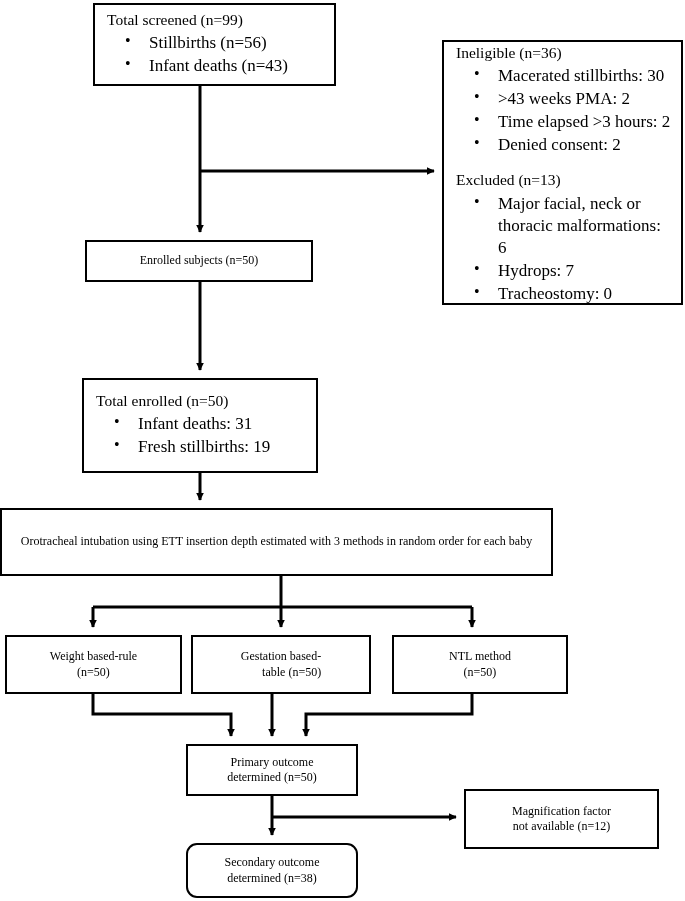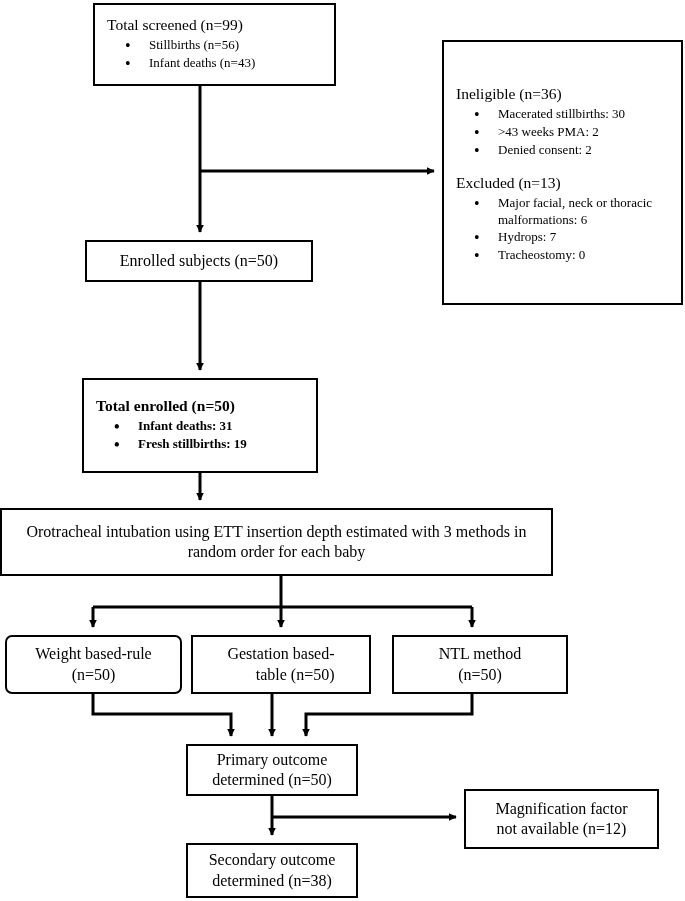--- a/index.html
+++ b/index.html
@@ -34,37 +34,37 @@
     background: #ffffff;
     display: flex;
     flex-direction: column;
     justify-content: center;
   }
   .node.center {
     align-items: center;
     text-align: center;
   }
   .node-title {
-    font-size: 16px;
+    font-size: 12px;
     line-height: 1.28;
     white-space: pre-line;
   }
   .node.center .node-title {
     padding: 0 6px;
   }
   .node.pad {
     padding: 5px 10px 6px 12px;
   }
   ul.bullets {
     list-style: none;
     margin: 2px 0 0 0;
     padding: 0;
   }
   ul.bullets li {
-    font-size: 13px;
+    font-size: 17px;
     line-height: 1.3;
     position: relative;
     padding-left: 42px;
     margin: 0 0 1px 0;
   }
   ul.bullets li::before {
     content: "\2022";
     position: absolute;
     left: 18px;
     top: -1px;
@@ -127,50 +127,51 @@
       <li>Infant deaths (n=43)</li>
     </ul>
   </div>
 
   <div class="node pad" style="left:442px; top:40px; width:241px; height:265px; justify-content:center; padding-top:10px;">
     <div class="side-section">
       <div class="gap-title">Ineligible (n=36)</div>
       <ul class="bullets">
         <li>Macerated stillbirths: 30</li>
         <li>&gt;43 weeks PMA: 2</li>
+        <li>Time elapsed &gt;3 hours: 2</li>
         <li>Denied consent: 2</li>
       </ul>
     </div>
     <div class="side-section">
       <div class="gap-title">Excluded (n=13)</div>
       <ul class="bullets">
         <li>Major facial, neck or thoracic malformations: 6</li>
         <li>Hydrops: 7</li>
         <li>Tracheostomy: 0</li>
       </ul>
     </div>
   </div>
 
   <div class="node center" style="left:85px; top:240px; width:228px; height:42px;">
     <div class="node-title">Enrolled subjects (n=50)</div>
   </div>
 
-  <div class="node pad" style="left:82px; top:378px; width:236px; height:95px;font-weight:bold;">
+  <div class="node pad" style="left:82px; top:378px; width:236px; height:95px;">
     <div class="title-line">Total enrolled (n=50)</div>
     <ul class="bullets">
       <li>Infant deaths: 31</li>
       <li>Fresh stillbirths: 19</li>
     </ul>
   </div>
 
   <div class="node center" style="left:0px; top:508px; width:553px; height:68px;">
     <div class="node-title" style="padding:0 5px;">Orotracheal intubation using ETT insertion depth estimated with 3 methods in random order for each baby</div>
   </div>
 
-  <div class="node center" style="left:5px; top:635px; width:177px; height:59px;border-radius:7px;">
+  <div class="node center" style="left:5px; top:635px; width:177px; height:59px;">
     <div class="node-title">Weight based-rule
 (n=50)</div>
   </div>
 
   <div class="node center" style="left:191px; top:635px; width:180px; height:59px;text-align:right;">
     <div class="node-title">Gestation based-
 table (n=50)</div>
   </div>
 
   <div class="node center" style="left:392px; top:635px; width:176px; height:59px;">
@@ -181,18 +182,18 @@
   <div class="node center" style="left:186px; top:744px; width:172px; height:52px;">
     <div class="node-title">Primary outcome
 determined (n=50)</div>
   </div>
 
   <div class="node center" style="left:464px; top:789px; width:195px; height:60px;">
     <div class="node-title">Magnification factor
 not available (n=12)</div>
   </div>
 
-  <div class="node center" style="left:186px; top:843px; width:172px; height:55px;">
+  <div class="node center" style="left:186px; top:843px; width:172px; height:55px;border-radius:11px;">
     <div class="node-title">Secondary outcome
 determined (n=38)</div>
   </div>
 
 </div>
 
 </body></html>

